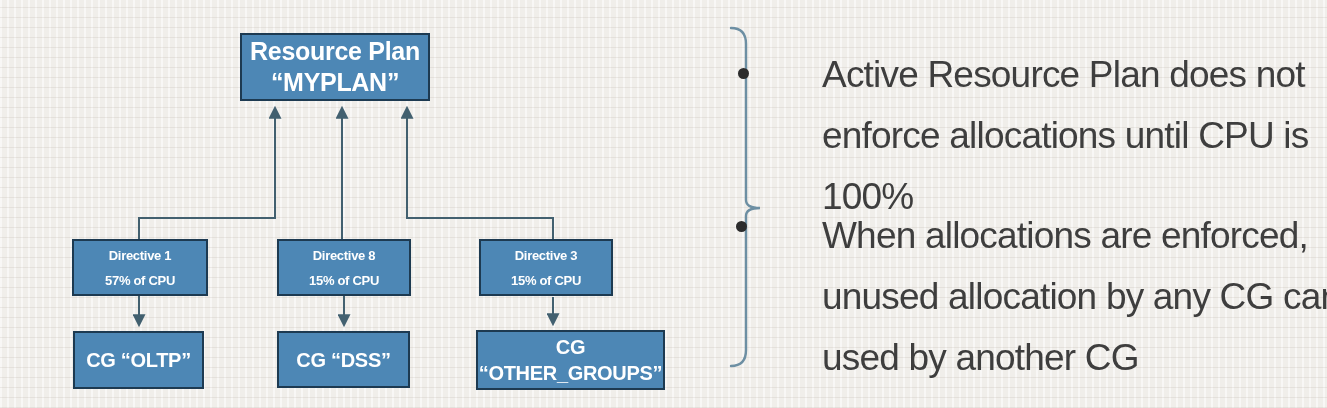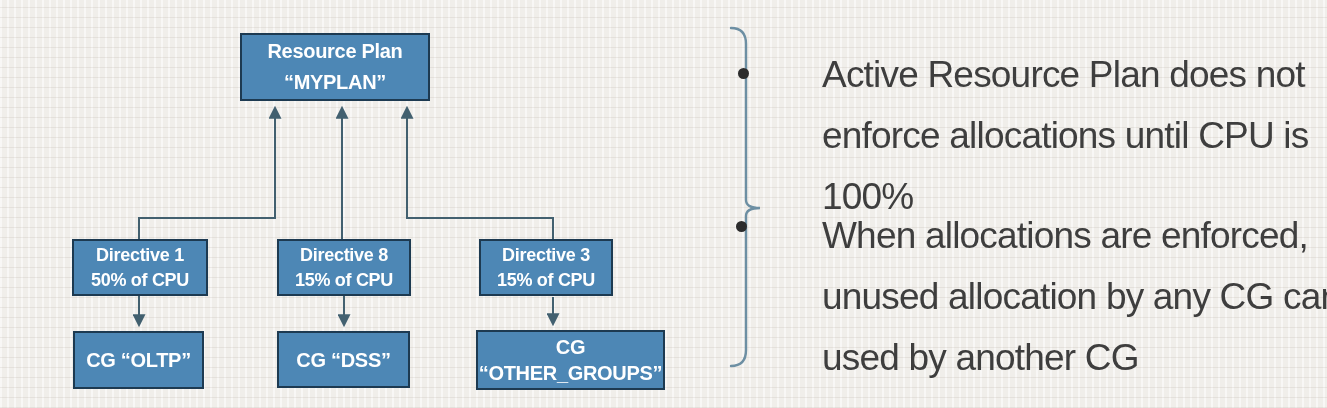--- a/index.html
+++ b/index.html
@@ -34,22 +34,22 @@
     border: 2px solid #1d3a51;
     color: #ffffff;
     display: flex;
     flex-direction: column;
     align-items: center;
     justify-content: center;
     text-align: center;
     letter-spacing: -0.3px;
   }
   .box .ln { white-space: nowrap; }
-  .plan-box  { left: 240px; top: 33px;  width: 190px; height: 68px; font-size: 20px; line-height: 31px; font-weight: 600; }
-  .dir-box   { top: 239px; height: 57px; font-size: 18px; line-height: 25px; font-weight: 600; }
+  .plan-box  { left: 240px; top: 33px;  width: 190px; height: 68px; font-size: 25px; line-height: 31px; font-weight: 600; }
+  .dir-box   { top: 239px; height: 57px; font-size: 13px; line-height: 25px; font-weight: 600; }
   .dir-1 { left: 72px;  width: 136px; }
   .dir-2 { left: 277px; width: 134px; }
   .dir-3 { left: 479px; width: 134px; }
   .cg-box { font-size: 20px; line-height: 26px; font-weight: 600; }
   .cg-1 { left: 73px;  top: 331px; width: 131px; height: 58px; }
   .cg-2 { left: 277px; top: 331px; width: 133px; height: 57px; }
   .cg-3 { left: 476px; top: 330px; width: 189px; height: 60px; }
   .notes {
     position: absolute;
     left: 778px; top: 0;
@@ -100,21 +100,21 @@
     <path d="M731,28 Q746,28 746,44 L746,200 Q746,208 760,208 Q746,208 746,216 L746,350 Q746,366 731,366" fill="none" stroke="#6d8fa3" stroke-width="2.4" stroke-linecap="round"></path>
   </svg>
 
   <div class="box plan-box">
     <div class="ln">Resource Plan</div>
     <div class="ln">“MYPLAN”</div>
   </div>
 
   <div class="box dir-box dir-1">
     <div class="ln">Directive 1</div>
-    <div class="ln">50% of CPU</div>
+    <div class="ln">57% of CPU</div>
   </div>
   <div class="box dir-box dir-2">
     <div class="ln">Directive 8</div>
     <div class="ln">15% of CPU</div>
   </div>
   <div class="box dir-box dir-3">
     <div class="ln">Directive 3</div>
     <div class="ln">15% of CPU</div>
   </div>
 

